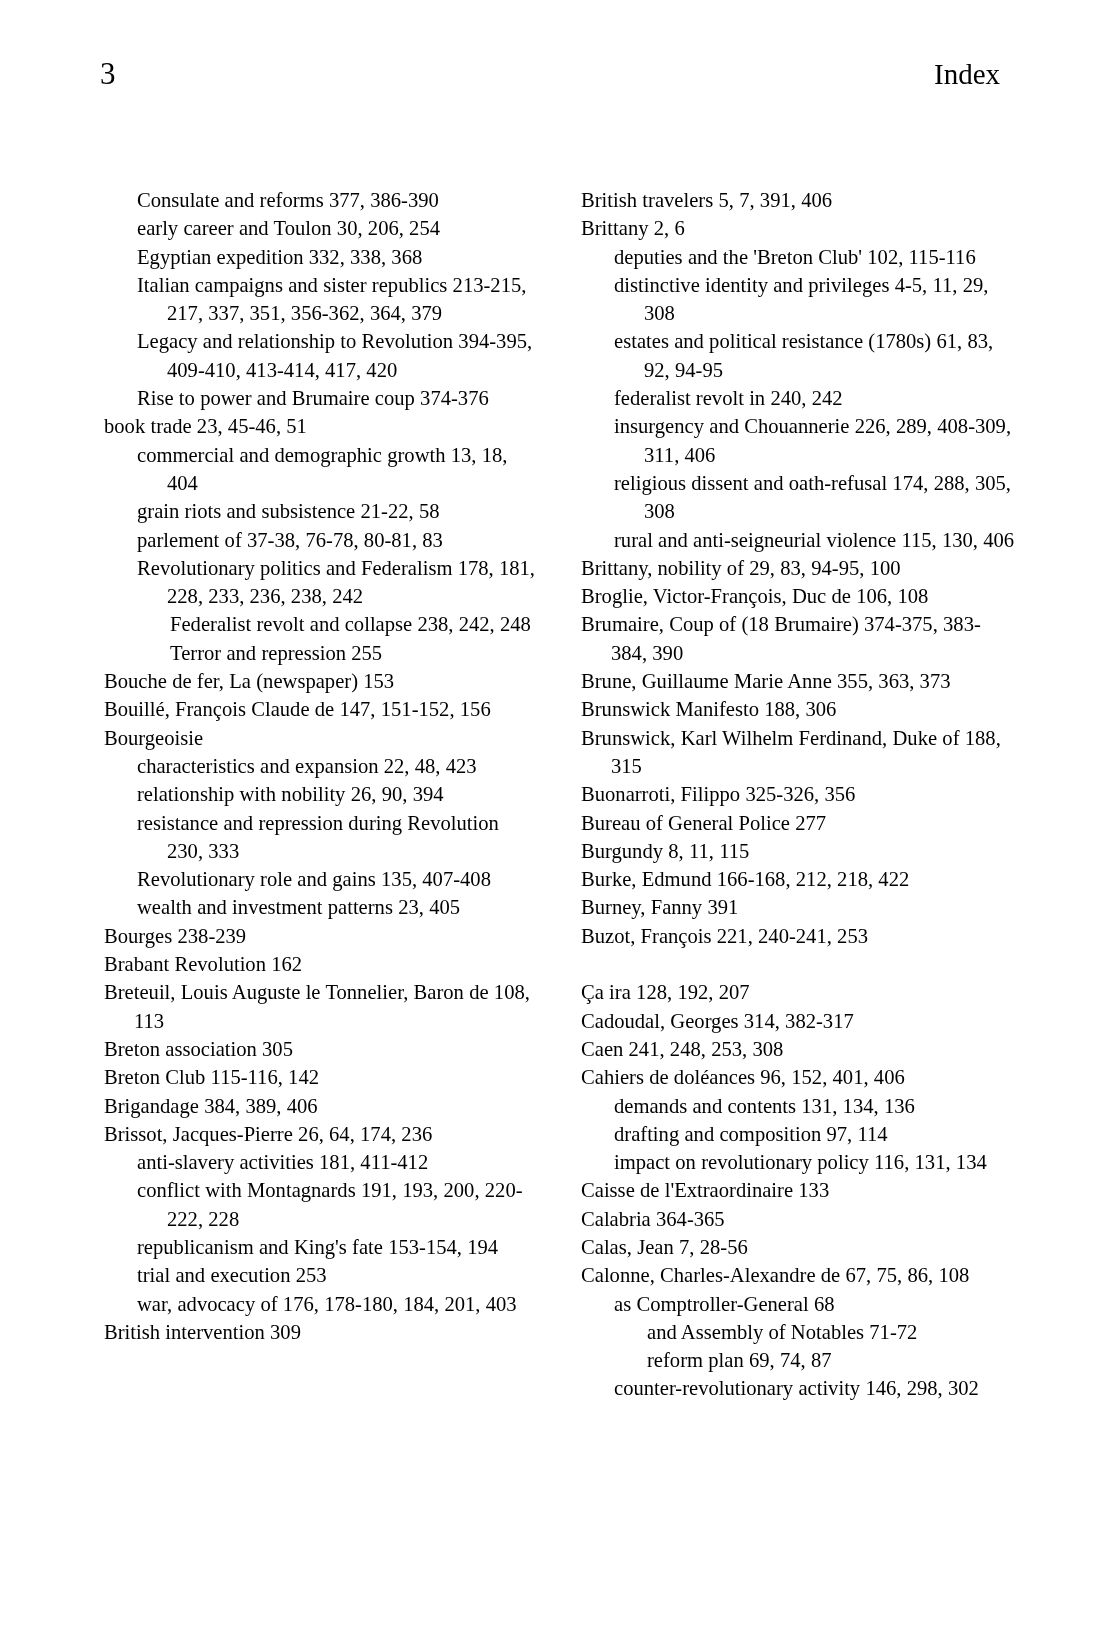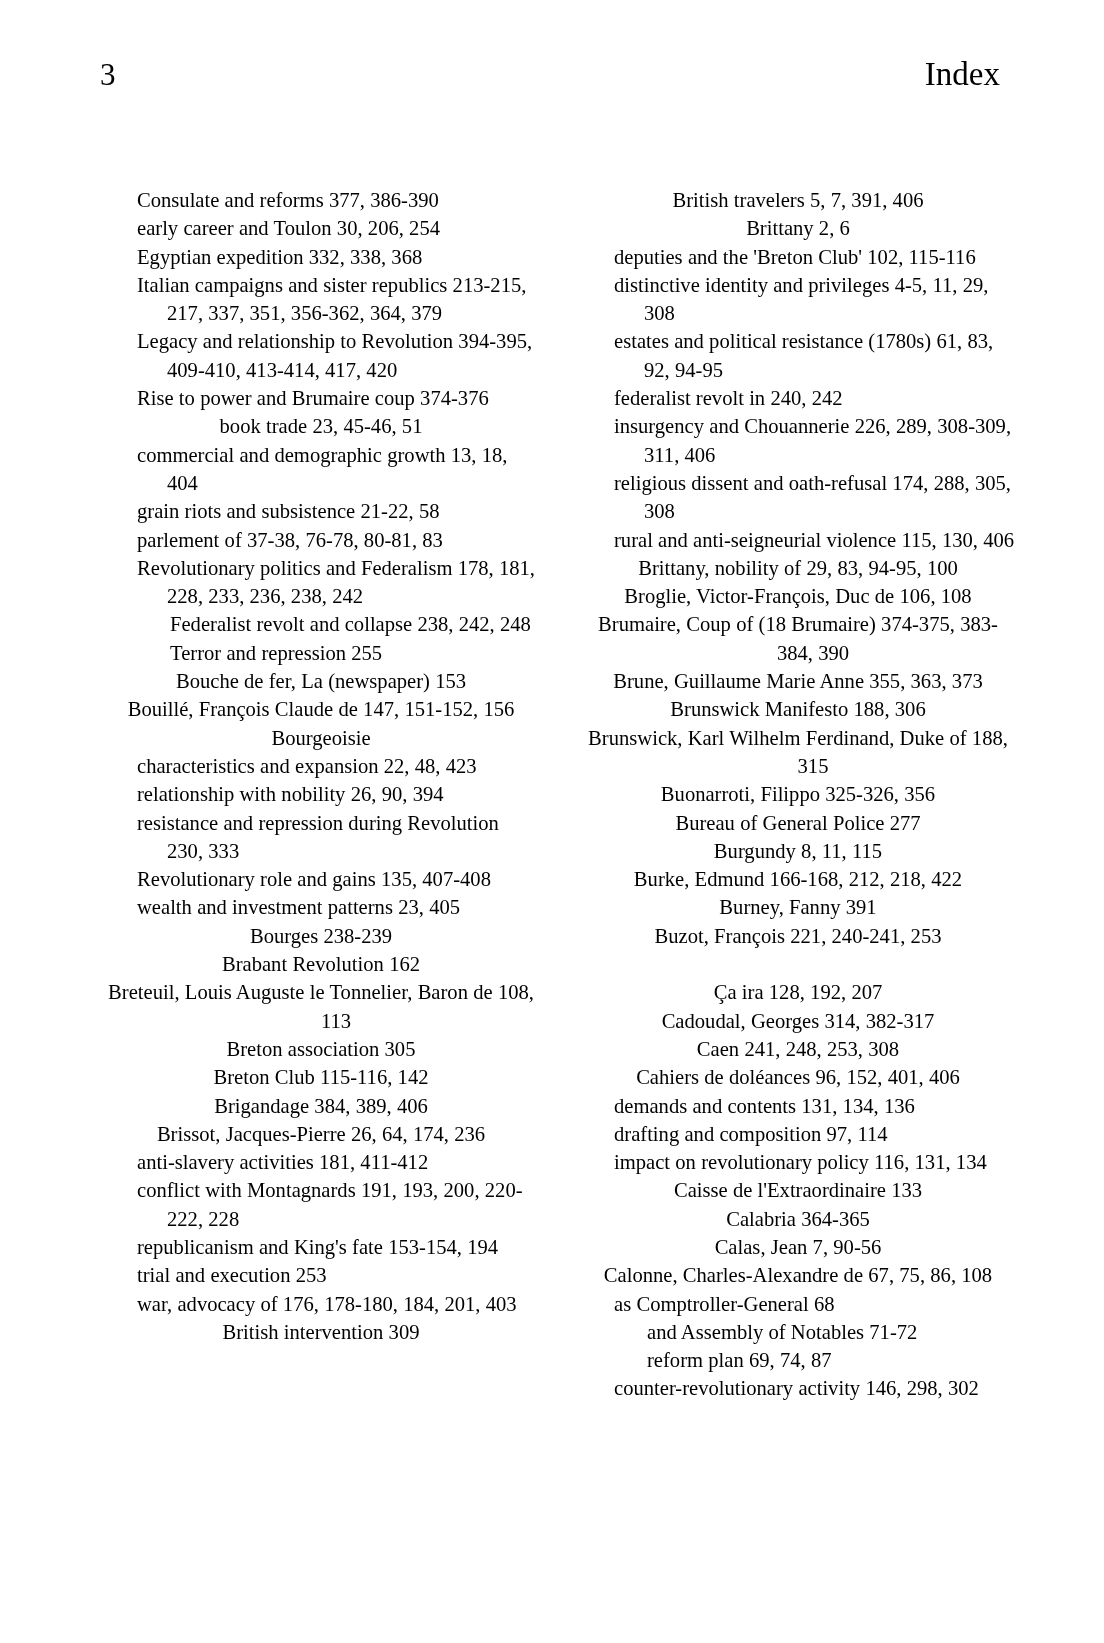--- a/index.html
+++ b/index.html
@@ -28,21 +28,21 @@
     left: 100px;
     right: 104px;
     height: 44px;
     display: flex;
     align-items: baseline;
     justify-content: space-between;
     font-size: 31px;
     line-height: 44px;
   }
   .folio { font-size: 31px; }
-  .head-title { font-size: 33px; }
+  .head-title { font-size: 29px; }
 
   
   .index-body {
     position: absolute;
     top: 186px;
     left: 104px;
     width: 900px;
     display: flex;
     gap: 43px;
   }
@@ -53,21 +53,21 @@
 
   .entry {
     font-size: 20.6px;
     line-height: 28.3px;
     margin: 0;
     text-indent: 0;
     word-spacing: 0.1px;
     white-space: normal;
   }
   
-  .lvl0 { padding-left: 0px;  text-indent: 0; text-align: center; }
+  .lvl0 { padding-left: 0px;  text-indent: 0; }
   .lvl1 { padding-left: 33px; text-indent: 0; }
   .lvl2 { padding-left: 66px; text-indent: 0; }
   .lvl0.wrap { padding-left: 30px; text-indent: -30px; }
   .lvl1.wrap { padding-left: 63px; text-indent: -30px; }
   .lvl2.wrap { padding-left: 96px; text-indent: -30px; }
 
   .gap { height: 28.3px; }
 </style>
 </head>
 <body>
@@ -116,21 +116,21 @@
         <div class="entry lvl1 wrap">war, advocacy of 176, 178-180, 184, 201, 403</div>
         <div class="entry lvl0 wrap">British intervention 309</div>
       </div>
     <div class="column">
         <div class="entry lvl0 wrap">British travelers 5, 7, 391, 406</div>
         <div class="entry lvl0 wrap">Brittany 2, 6</div>
         <div class="entry lvl1 wrap">deputies and the 'Breton Club' 102, 115-116</div>
         <div class="entry lvl1 wrap">distinctive identity and privileges 4-5, 11, 29, 308</div>
         <div class="entry lvl1 wrap">estates and political resistance (1780s) 61, 83, 92, 94-95</div>
         <div class="entry lvl1 wrap">federalist revolt in 240, 242</div>
-        <div class="entry lvl1 wrap">insurgency and Chouannerie 226, 289, 308-309, 311, 406</div>
+        <div class="entry lvl1 wrap">insurgency and Chouannerie 226, 289, 408-309, 311, 406</div>
         <div class="entry lvl1 wrap">religious dissent and oath-refusal 174, 288, 305, 308</div>
         <div class="entry lvl1 wrap">rural and anti-seigneurial violence 115, 130, 406</div>
         <div class="entry lvl0 wrap">Brittany, nobility of 29, 83, 94-95, 100</div>
         <div class="entry lvl0 wrap">Broglie, Victor-François, Duc de 106, 108</div>
         <div class="entry lvl0 wrap">Brumaire, Coup of (18 Brumaire) 374-375, 383-384, 390</div>
         <div class="entry lvl0 wrap">Brune, Guillaume Marie Anne 355, 363, 373</div>
         <div class="entry lvl0 wrap">Brunswick Manifesto 188, 306</div>
         <div class="entry lvl0 wrap">Brunswick, Karl Wilhelm Ferdinand, Duke of 188, 315</div>
         <div class="entry lvl0 wrap">Buonarroti, Filippo 325-326, 356</div>
         <div class="entry lvl0 wrap">Bureau of General Police 277</div>
@@ -141,21 +141,21 @@
         <div class="gap"></div>
         <div class="entry lvl0 wrap">Ça ira 128, 192, 207</div>
         <div class="entry lvl0 wrap">Cadoudal, Georges 314, 382-317</div>
         <div class="entry lvl0 wrap">Caen 241, 248, 253, 308</div>
         <div class="entry lvl0 wrap">Cahiers de doléances 96, 152, 401, 406</div>
         <div class="entry lvl1 wrap">demands and contents 131, 134, 136</div>
         <div class="entry lvl1 wrap">drafting and composition 97, 114</div>
         <div class="entry lvl1 wrap">impact on revolutionary policy 116, 131, 134</div>
         <div class="entry lvl0 wrap">Caisse de l'Extraordinaire 133</div>
         <div class="entry lvl0 wrap">Calabria 364-365</div>
-        <div class="entry lvl0 wrap">Calas, Jean 7, 90-56</div>
+        <div class="entry lvl0 wrap">Calas, Jean 7, 28-56</div>
         <div class="entry lvl0 wrap">Calonne, Charles-Alexandre de 67, 75, 86, 108</div>
         <div class="entry lvl1 wrap">as Comptroller-General 68</div>
         <div class="entry lvl2 wrap">and Assembly of Notables 71-72</div>
         <div class="entry lvl2 wrap">reform plan 69, 74, 87</div>
         <div class="entry lvl1 wrap">counter-revolutionary activity 146, 298, 302</div>
       </div>
   </div>
 
 </div>
 

